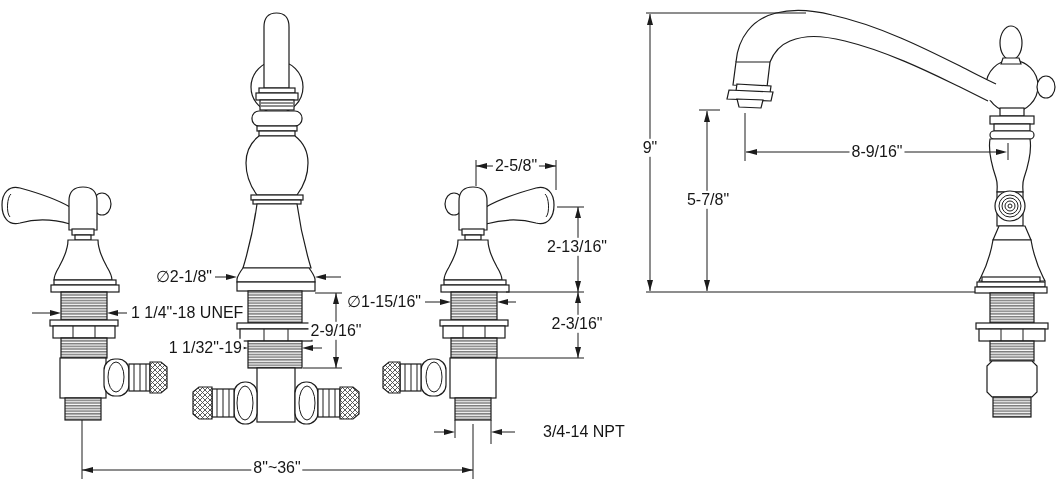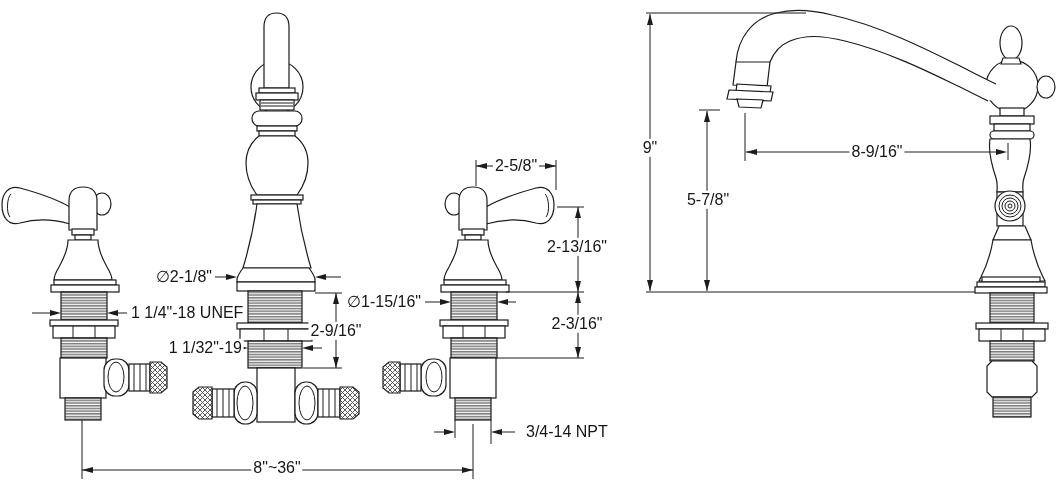--- a/index.html
+++ b/index.html
@@ -259,18 +259,18 @@
 </svg>
 
   <span class="dim ar" style="left:214px;top:277px">∅2-1/8"</span>
   <span class="dim al" style="left:129px;top:313px">1 1/4"-18 UNEF</span>
   <span class="dim ar" style="left:244px;top:348px">1 1/32"-19</span>
   <span class="dim ac" style="left:336px;top:331px">2-9/16"</span>
   <span class="dim ac" style="left:516px;top:166px">2-5/8"</span>
   <span class="dim ar" style="left:423px;top:302px">∅1-15/16"</span>
   <span class="dim ac" style="left:577px;top:247px">2-13/16"</span>
   <span class="dim ac" style="left:577px;top:324px">2-3/16"</span>
-  <span class="dim al" style="left:524px;top:432px">3/4-14 NPT</span>
+  <span class="dim al" style="left:541px;top:432px">3/4-14 NPT</span>
   <span class="dim ac" style="left:277px;top:468px">8"~36"</span>
   <span class="dim ac" style="left:650px;top:148px">9"</span>
   <span class="dim ac" style="left:708px;top:200px">5-7/8"</span>
   <span class="dim ac" style="left:877px;top:152px">8-9/16"</span>
 </div>
 
 </body></html>

